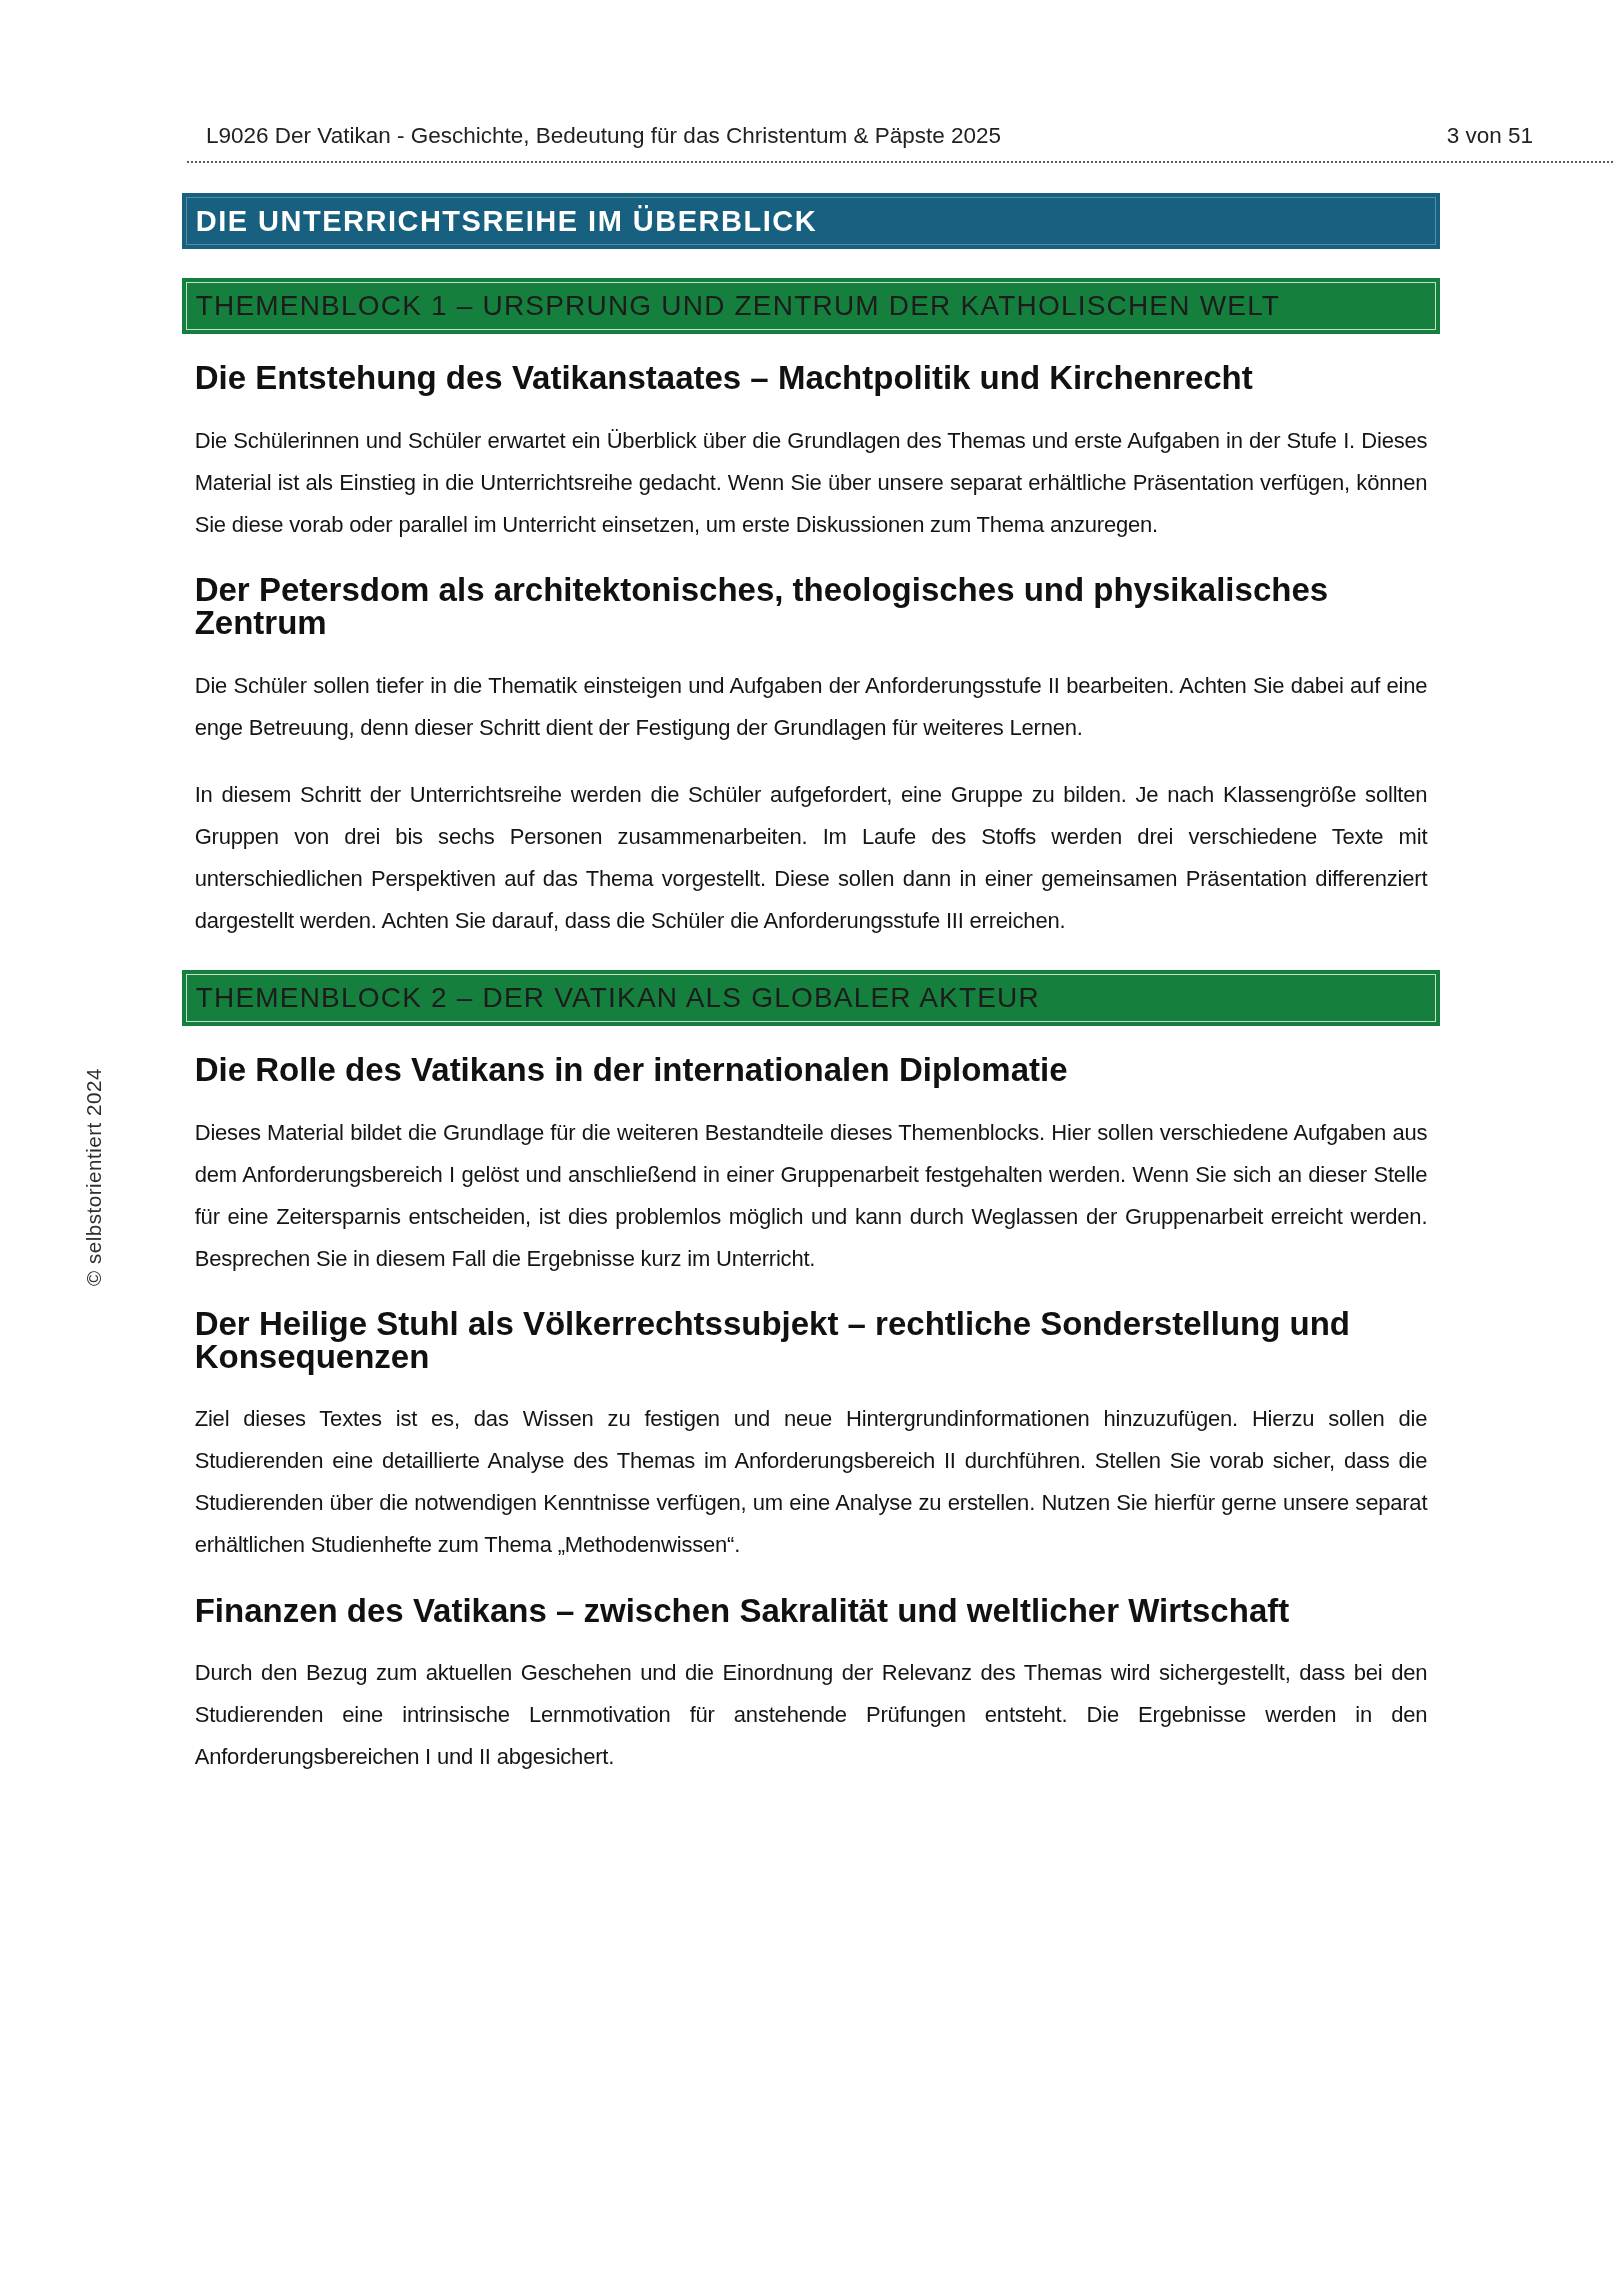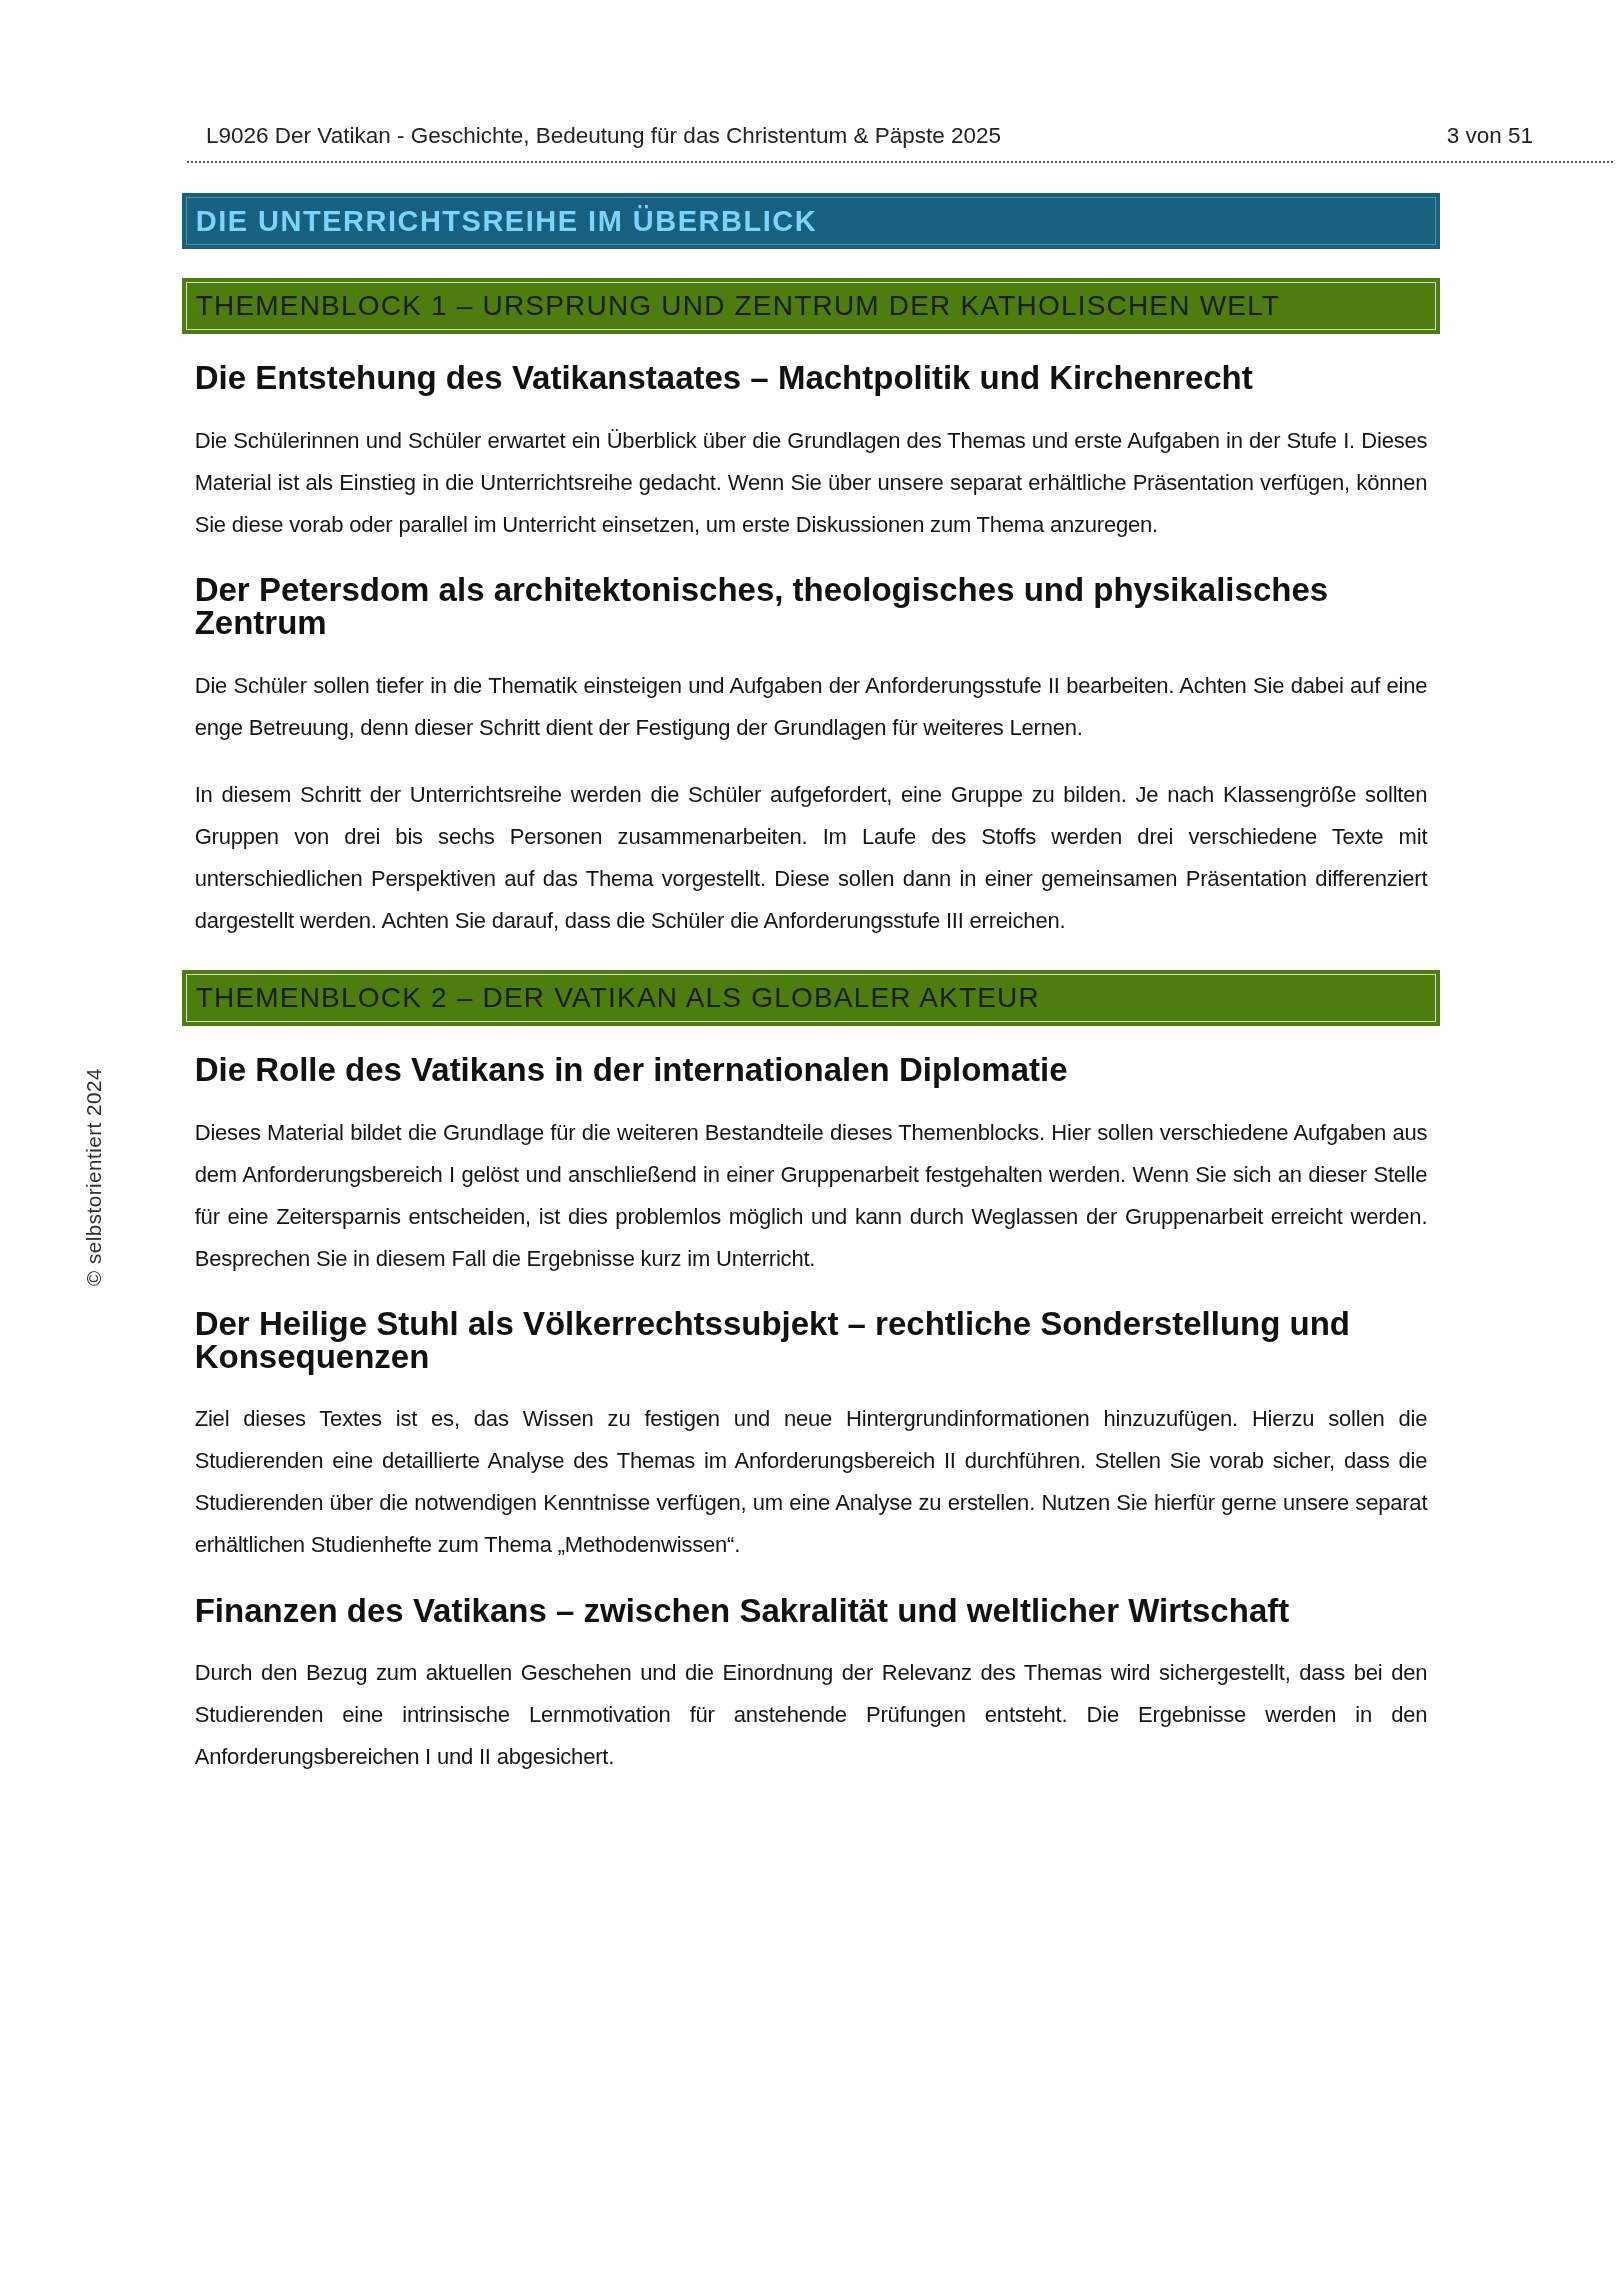--- a/index.html
+++ b/index.html
@@ -53,35 +53,35 @@
   
   .content {
     position: absolute;
     left: 182px;
     top: 193px;
     width: 1258px;
   }
 
   .banner-dark {
     background: #17607f;
-    color: #7dd3fc;
+    color: #ffffff;
     height: 56px;
     line-height: 56px;
     font-size: 29px;
     font-weight: bold;
     letter-spacing: 1.5px;
     padding-left: 13.7px;
     box-sizing: border-box;
     outline: 1px solid rgba(255,255,255,0.28);
     outline-offset: -5.9px;
     margin-bottom: 29px;
   }
 
   .banner-light {
-    background: #4d7c0f;
+    background: #15803d;
     color: #1c1c1c;
     height: 56px;
     line-height: 56px;
     font-size: 28px;
     font-weight: 400;
     letter-spacing: 1.2px;
     padding-left: 13.7px;
     box-sizing: border-box;
     outline: 1px solid rgba(255,255,255,0.75);
     outline-offset: -5.9px;

